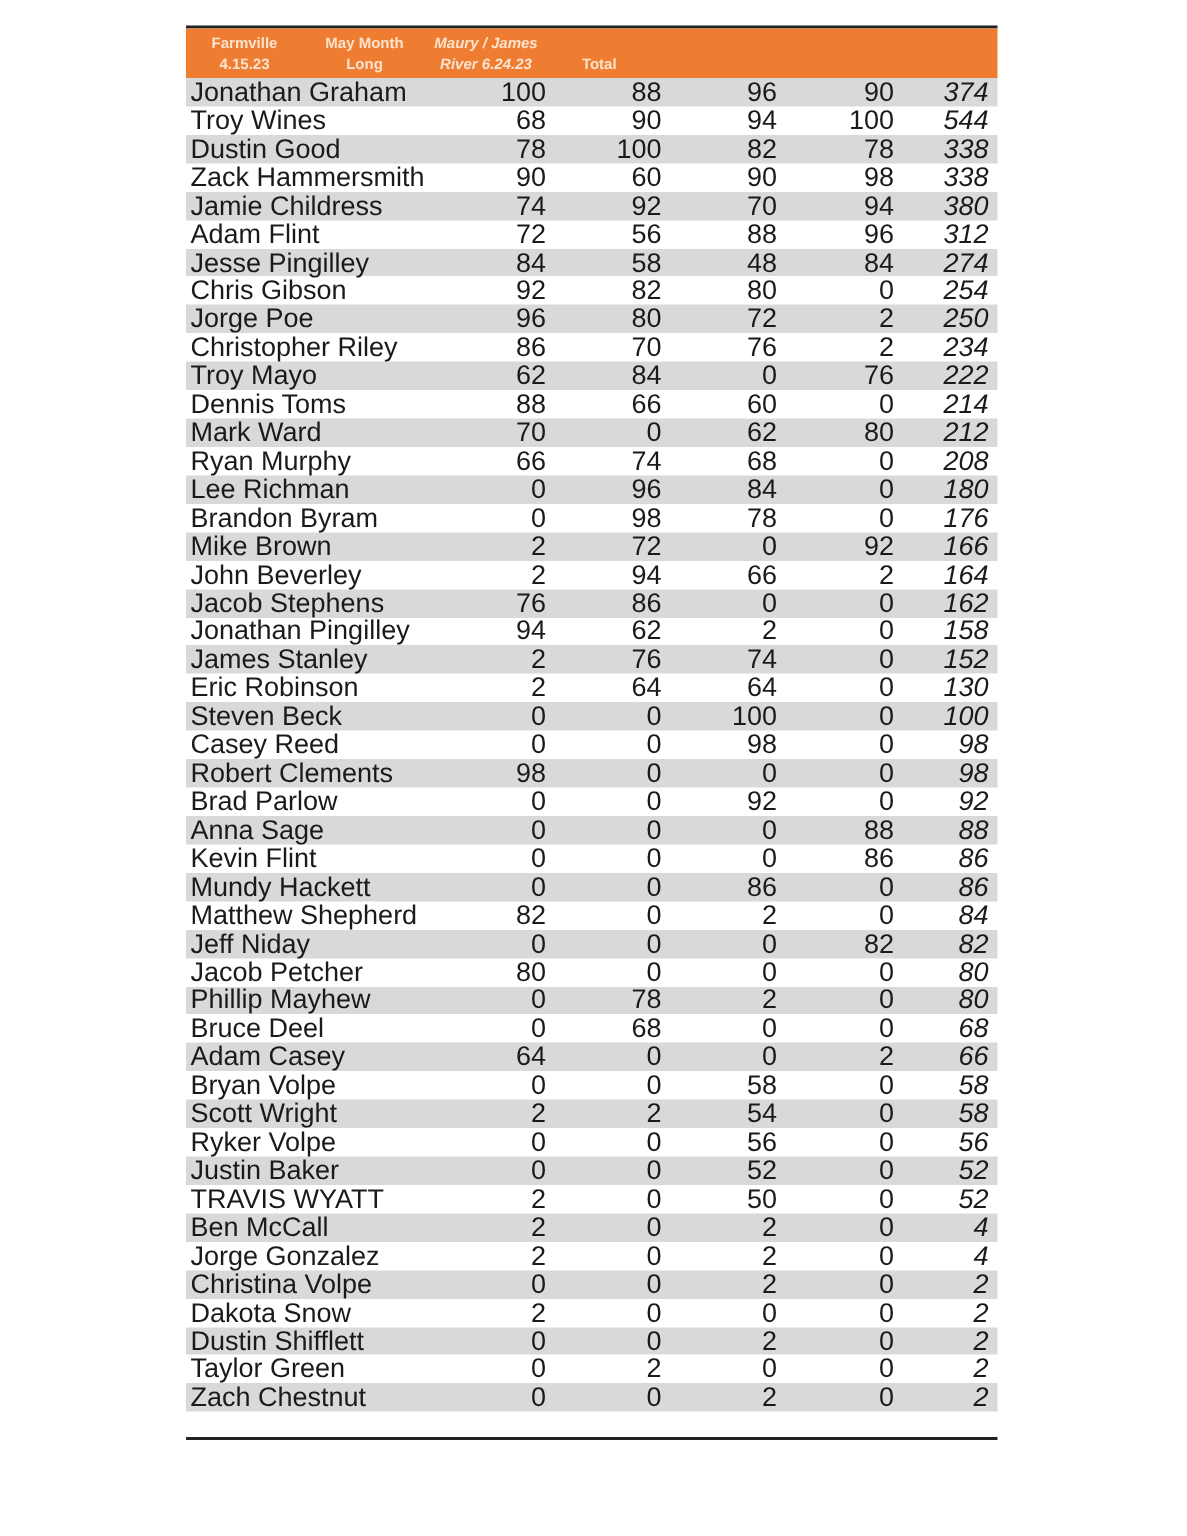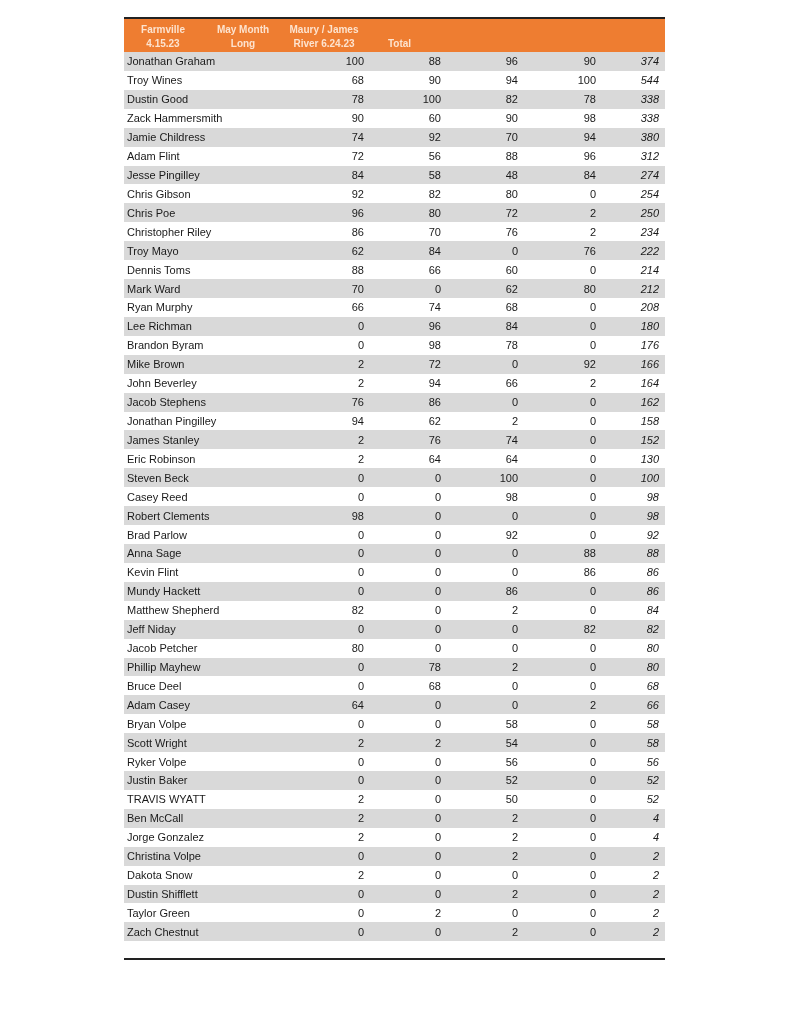--- a/index.html
+++ b/index.html
@@ -2,34 +2,34 @@
 <html><head>
 <meta charset="utf-8">
 <style>
   html, body { margin: 0; padding: 0; background: #ffffff; }
   body { width: 791px; height: 1024px; position: relative; font-family: "Liberation Sans", sans-serif; }
   .sheet { position: absolute; left: 124px; top: 17px; width: 541px; }
   .top-rule { height: 2px; background: #222; }
   .hdr { display: flex; background: #ee7d31; height: 33px; color: #fde3cf; font-size: 10px; font-weight: bold; }
   .hdr div { display: flex; align-items: flex-end; justify-content: center; text-align: center; line-height: 14px; padding-bottom: 1px; }
   .c-name { width: 148px; }
-  .row { display: flex; height: 18.93px; font-size: 11px; color: #1a1a1a; align-items: center; }
+  .row { display: flex; height: 18.93px; font-size: 18px; color: #1a1a1a; align-items: center; }
   .row.shade { background: #d9d9d9; }
   .row div { white-space: nowrap; }
   .row .c-name { padding-left: 3px; box-sizing: border-box; }
   .row .v1 { width: 92px; padding-right: 0; box-sizing: border-box; text-align: right; }
   .row .v2 { width: 77px; text-align: right; }
   .row .v3 { width: 77px; text-align: right; }
   .row .v4 { width: 78px; text-align: right; }
   .row .tot { width: 66px; text-align: right; padding-right: 3px; box-sizing: border-box; font-style: italic; }
   .h-name { width: 130px; }
   .h-1 { width: 100px; }
   .h-2 { width: 78px; }
   .h-3 { width: 82px; }
-  .h-4 { width: 80px; }
+  .h-4 { width: 80px; font-style: italic; }
   .h-t { width: 71px; }
   .bottom-rule { position: absolute; left: 124px; top: 958px; width: 541px; height: 2px; background: #222; }
 </style>
 </head>
 <body>
 
 <div class="sheet">
   <div class="top-rule"></div>
   <div class="hdr">
     <div class="h-2">
@@ -102,21 +102,21 @@
       </div>
       <div class="row">
         <div class="c-name">Chris Gibson</div>
         <div class="v1">92</div>
         <div class="v2">82</div>
         <div class="v3">80</div>
         <div class="v4">0</div>
         <div class="tot">254</div>
       </div>
       <div class="row shade">
-        <div class="c-name">Chris Poe</div>
+        <div class="c-name">Jorge Poe</div>
         <div class="v1">96</div>
         <div class="v2">80</div>
         <div class="v3">72</div>
         <div class="v4">2</div>
         <div class="tot">250</div>
       </div>
       <div class="row">
         <div class="c-name">Christopher Riley</div>
         <div class="v1">86</div>
         <div class="v2">70</div>

